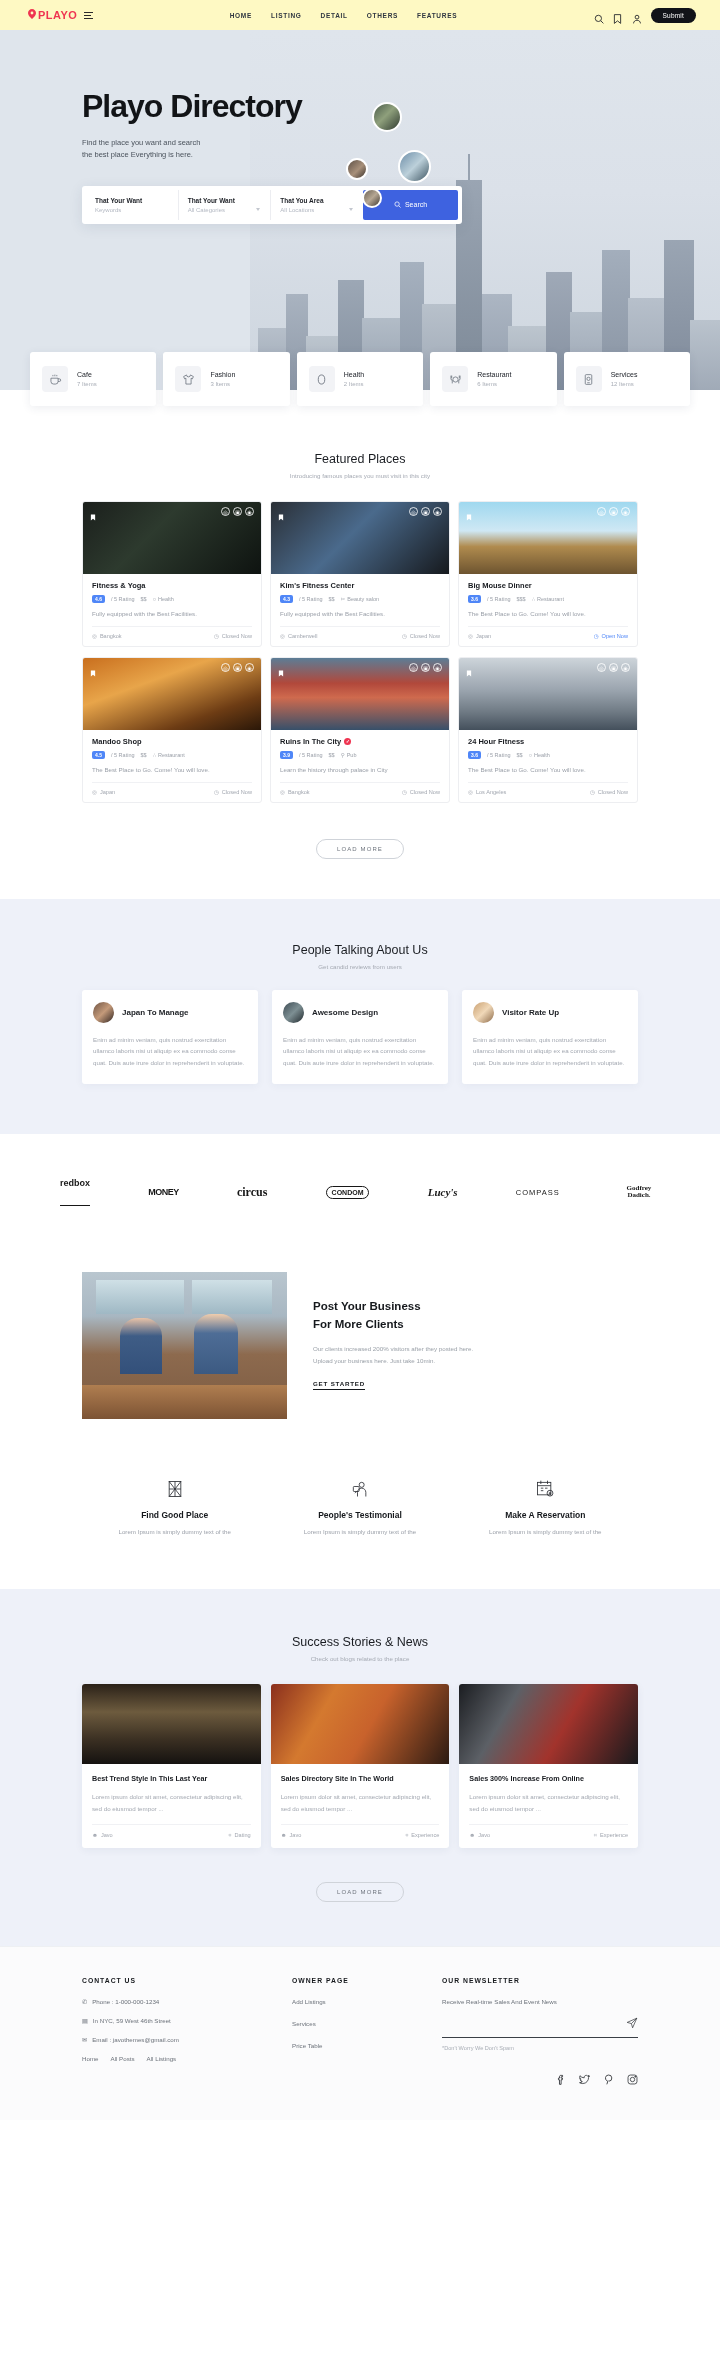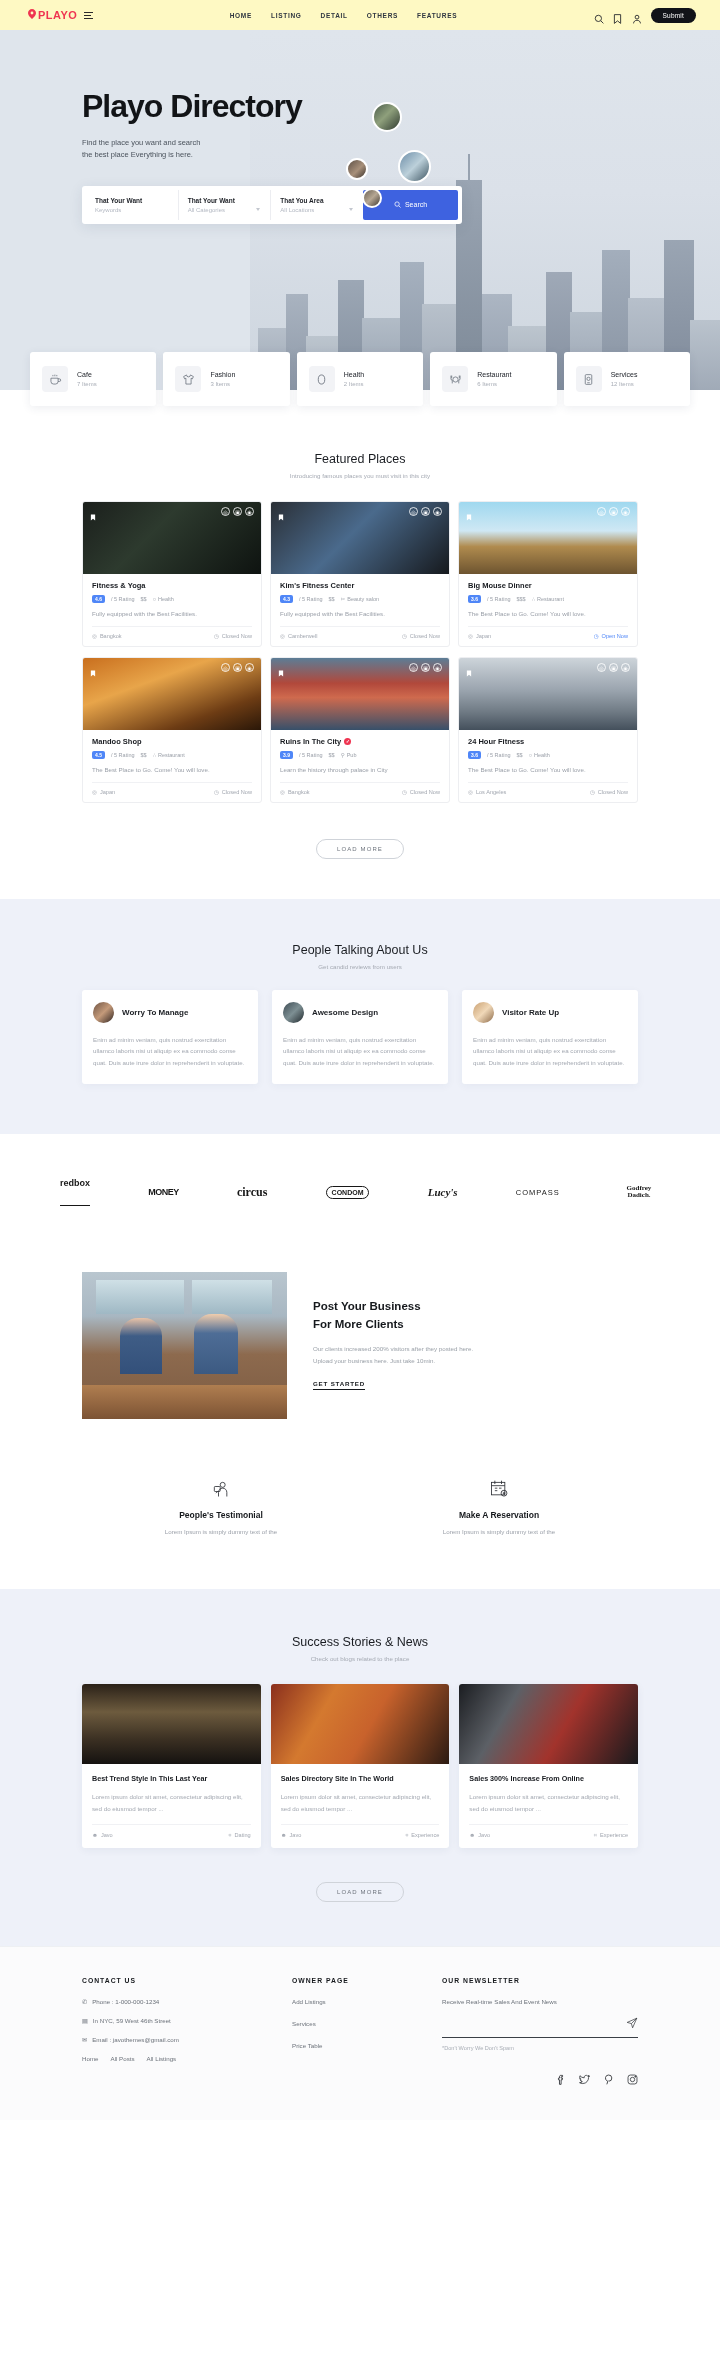--- a/index.html
+++ b/index.html
@@ -590,21 +590,21 @@
   </div>
 
   <div class="band" style="margin-top:40px; padding:44px 0 50px 0;">
     <div class="sec-title">People Talking About Us</div>
     <div class="sec-sub">Get candid reviews from users</div>
     <div class="container" style="margin-top:20px;">
       <div class="grid3" style="gap:14px;">
         <div class="tcard">
           <div class="thead">
             <div class="tav" style="background:linear-gradient(135deg,#6d5242,#c49a7a 50%,#2e2320)"></div>
-            <div class="tname">Worry To Manage</div>
+            <div class="tname">Japan To Manage</div>
           </div>
           <div class="ttext">Enim ad minim veniam, quis nostrud exercitation ullamco laboris nisi ut aliquip ex ea commodo conse quat. Duis aute irure dolor in reprehenderit in voluptate.</div>
         </div>
         <div class="tcard">
           <div class="thead">
             <div class="tav" style="background:linear-gradient(135deg,#3c4a52,#7d8f93 50%,#20282c)"></div>
             <div class="tname">Awesome Design</div>
           </div>
           <div class="ttext">Enim ad minim veniam, quis nostrud exercitation ullamco laboris nisi ut aliquip ex ea commodo conse quat. Duis aute irure dolor in reprehenderit in voluptate.</div>
         </div>
@@ -651,20 +651,30 @@
           <div>Our clients increased 200% visitors after they posted here.</div>
           <div>Upload your business here. Just take 10min.</div>
         </div>
         <a class="promo-link" href="#">GET STARTED</a>
       </div>
     </div>
   </div>
 
   <div class="container" style="margin-top:58px;">
     <div style="display:flex;">
+      <div class="feat">
+        <div class="feat-ico">
+          <svg width="20" height="20" viewBox="0 0 24 24" fill="none" stroke="#2a2d33" stroke-width="1">
+              <rect x="5" y="3" width="14" height="18"></rect>
+              <path d="M5 3l14 18M19 3L5 21M12 3v18M5 12h14"></path>
+            </svg>
+        </div>
+        <div class="feat-title">Find Good Place</div>
+        <div class="feat-sub">Lorem Ipsum is simply dummy text of the</div>
+      </div>
       <div class="feat">
         <div class="feat-ico">
           <svg width="20" height="20" viewBox="0 0 24 24" fill="none" stroke="#2a2d33" stroke-width="1">
               <circle cx="14" cy="7" r="3"></circle>
               <path d="M9 21v-5a5 5 0 0 1 5-5 5 5 0 0 1 5 5v5"></path>
               <rect x="4" y="9" width="7" height="6" rx="1"></rect>
               <path d="M6 17l2-2"></path>
             </svg>
         </div>
         <div class="feat-title">People's Testimonial</div>

